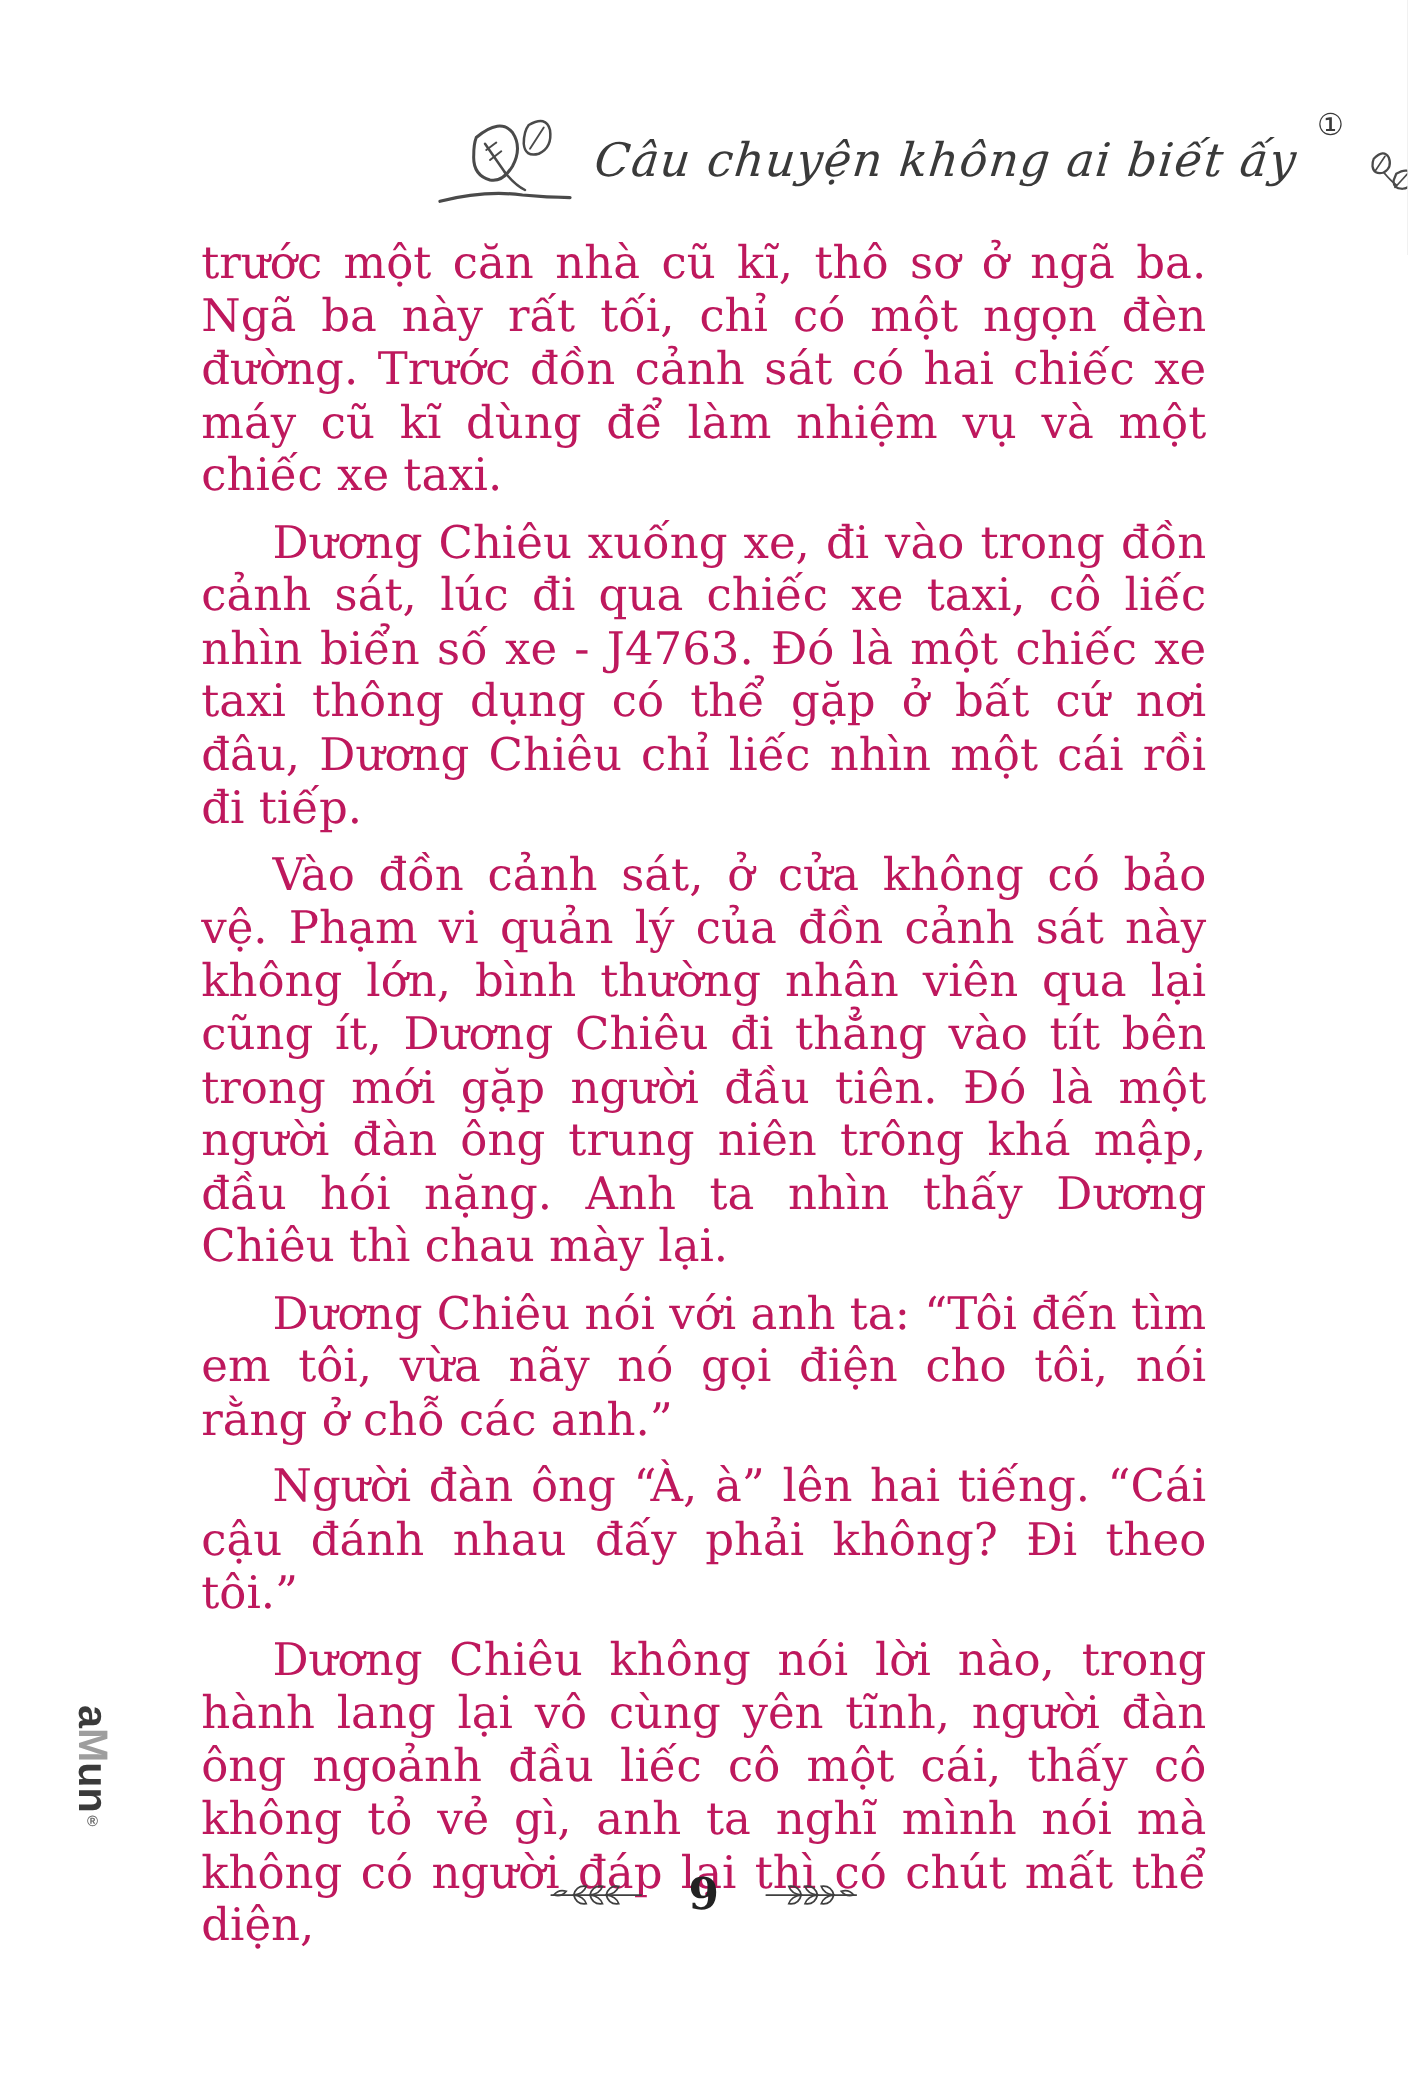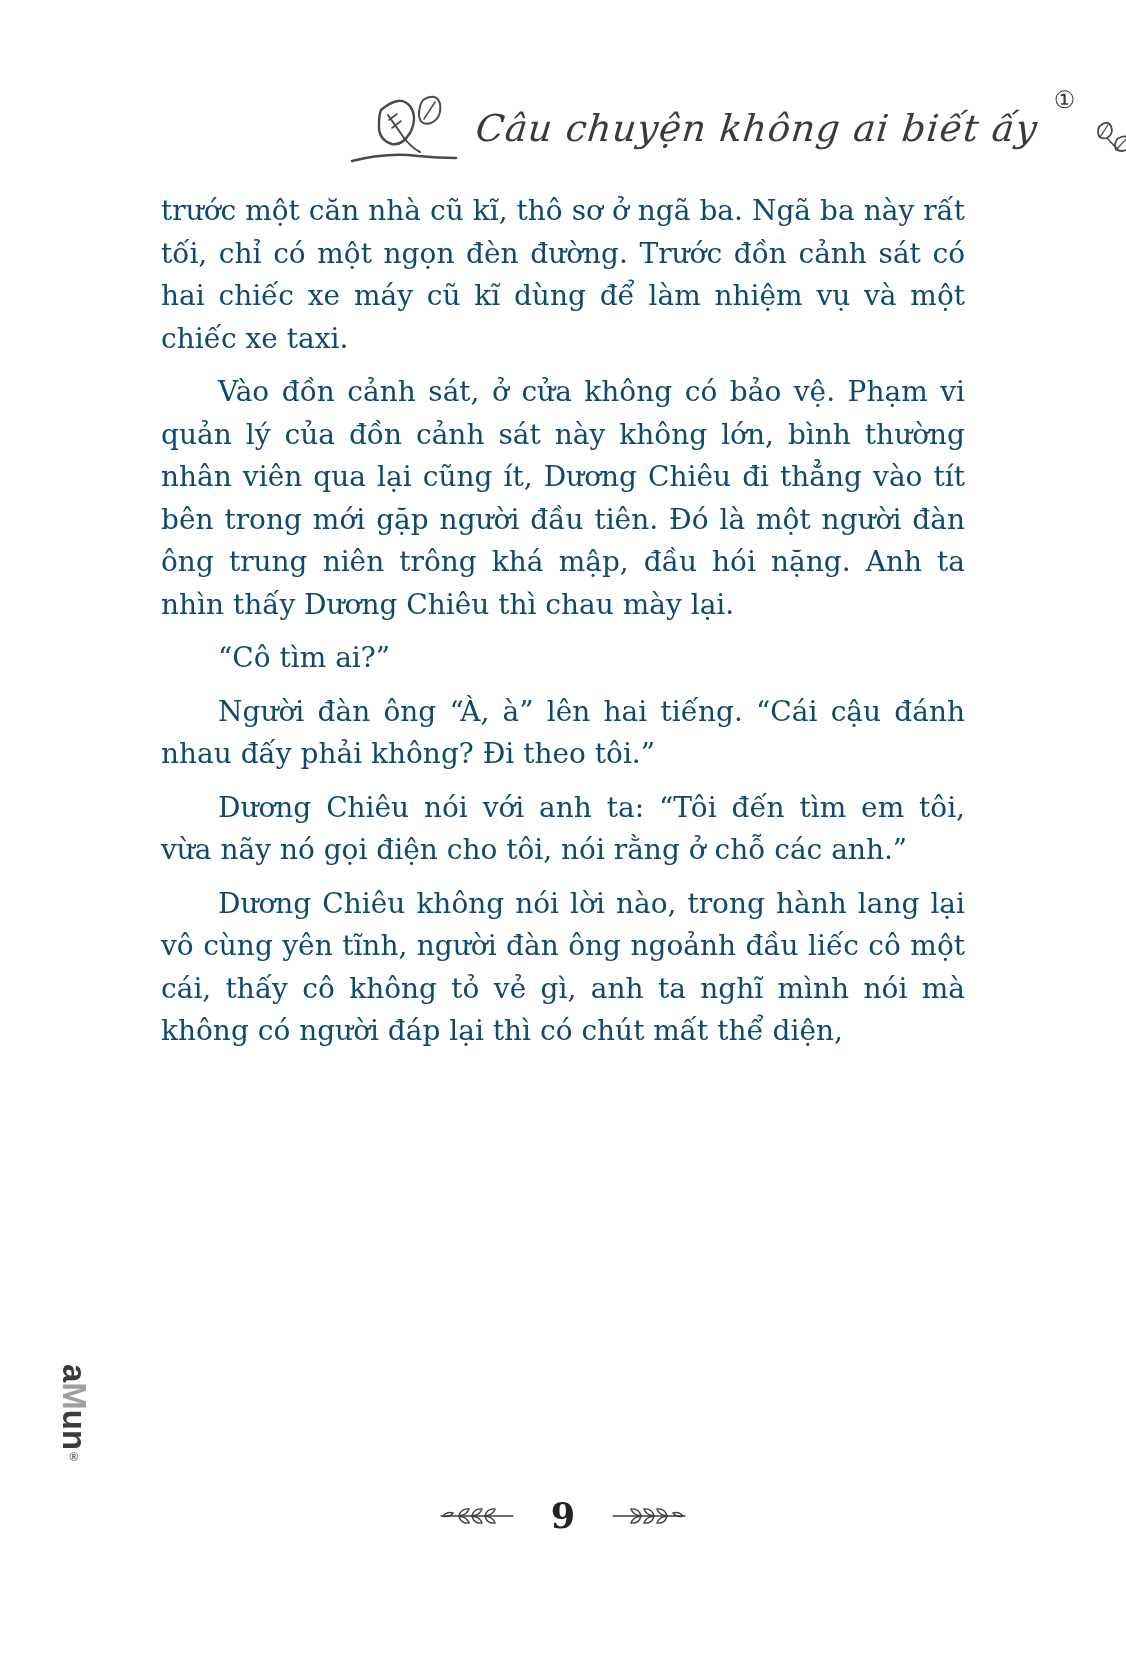--- a/index.html
+++ b/index.html
@@ -30,22 +30,22 @@
     font-size:24px;
     color:#3a3a3a;
     align-self:flex-start;
     margin-top:2px;
     font-style:normal;
   }
   .header .leafpair{flex:0 0 auto;margin-top:18px;}
   
   .body-text{
     position:absolute;left:161px;top:190px;width:804px;
-    font-size:28px;line-height:42.5px;
-    color:#0c4a6e;
+    font-size:36px;line-height:42.5px;
+    color:#be185d;
     text-align:justify;
   }
   .para{margin:0 0 11px 0;}
   .para.indent{text-indent:57px;}
   
   .footer{
     position:absolute;left:161px;top:1498px;width:804px;
     display:flex;justify-content:center;align-items:center;gap:36px;
   }
   .page-number{
@@ -97,24 +97,24 @@
           <path d="M26 22 Q36 16 39 24 Q40 33 31 34 Q23 34 24 27 Z"></path>
           <path d="M25 33 L36 21" stroke-width="1.3"></path>
           <path d="M16 21 Q22 28 26 31" stroke-width="1.5"></path>
         </g>
       </svg>
     </span>
   </div>
 
   <div class="body-text">
     <p class="para">trước một căn nhà cũ kĩ, thô sơ ở ngã ba. Ngã ba này rất tối, chỉ có một ngọn đèn đường. Trước đồn cảnh sát có hai chiếc xe máy cũ kĩ dùng để làm nhiệm vụ và một chiếc xe taxi.</p>
+    <p class="para indent">Dương Chiêu xuống xe, đi vào trong đồn cảnh sát, lúc đi qua chiếc xe taxi, cô liếc nhìn biển số xe - J4763. Đó là một chiếc xe taxi thông dụng có thể gặp ở bất cứ nơi đâu, Dương Chiêu chỉ liếc nhìn một cái rồi đi tiếp.</p>
     <p class="para indent">Vào đồn cảnh sát, ở cửa không có bảo vệ. Phạm vi quản lý của đồn cảnh sát này không lớn, bình thường nhân viên qua lại cũng ít, Dương Chiêu đi thẳng vào tít bên trong mới gặp người đầu tiên. Đó là một người đàn ông trung niên trông khá mập, đầu hói nặng. Anh ta nhìn thấy Dương Chiêu thì chau mày lại.</p>
-    <p class="para indent">“Cô tìm ai?”</p>
+    <p class="para indent">Dương Chiêu nói với anh ta: “Tôi đến tìm em tôi, vừa nãy nó gọi điện cho tôi, nói rằng ở chỗ các anh.”</p>
     <p class="para indent">Người đàn ông “À, à” lên hai tiếng. “Cái cậu đánh nhau đấy phải không? Đi theo tôi.”</p>
-    <p class="para indent">Dương Chiêu nói với anh ta: “Tôi đến tìm em tôi, vừa nãy nó gọi điện cho tôi, nói rằng ở chỗ các anh.”</p>
     <p class="para indent">Dương Chiêu không nói lời nào, trong hành lang lại vô cùng yên tĩnh, người đàn ông ngoảnh đầu liếc cô một cái, thấy cô không tỏ vẻ gì, anh ta nghĩ mình nói mà không có người đáp lại thì có chút mất thể diện,</p>
   </div>
 
   <div class="publisher-logo">
     <span class="logo-a">a</span><span class="logo-m">M</span><span class="logo-un">un</span><span class="logo-reg">®</span>
   </div>
 
   <div class="footer">
     <span>
       <svg width="76" height="22" viewBox="0 0 76 22">

